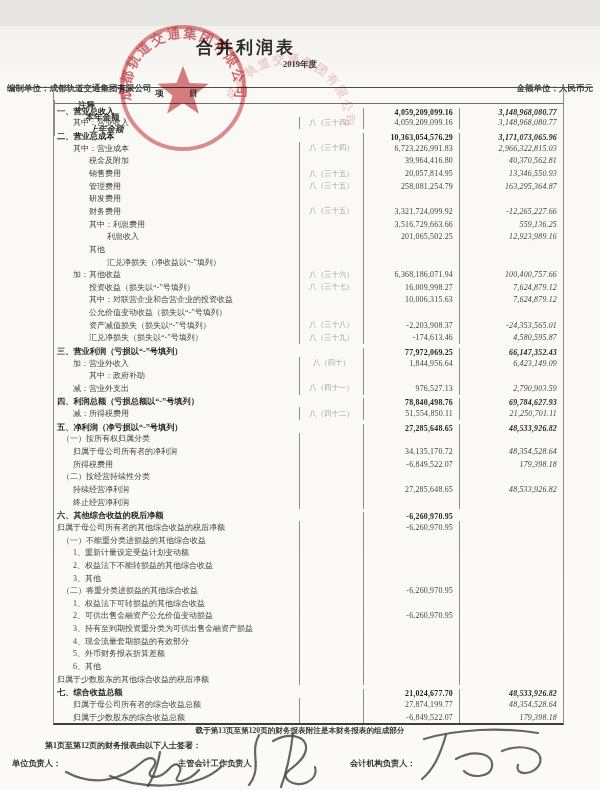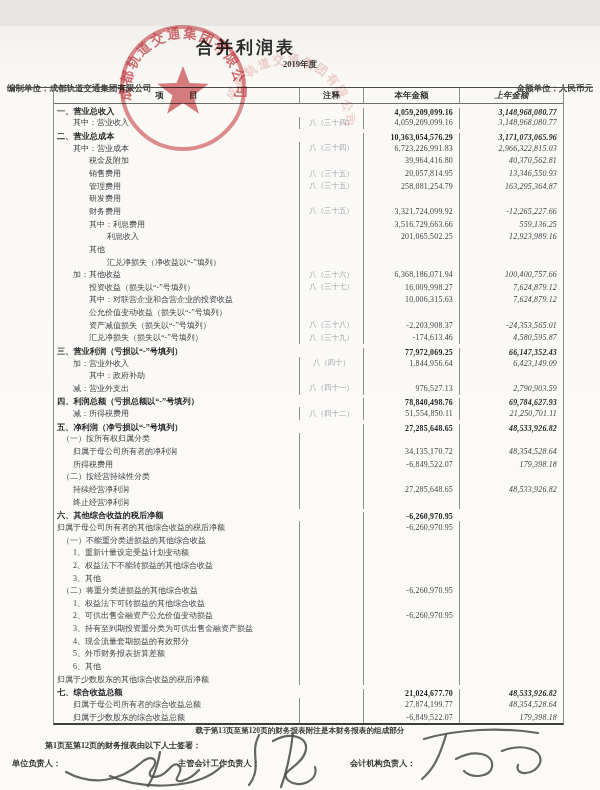--- a/index.html
+++ b/index.html
@@ -17,21 +17,21 @@
   .subtitle{position:absolute;left:0;top:59px;width:600px;text-align:center;
     font-size:8.5px;font-weight:bold;color:#3a3a3a;}
   .meta{position:absolute;left:7px;top:75px;width:586px;display:flex;
     justify-content:space-between;font-size:8.5px;font-weight:bold;color:#3d3d3d;margin-top:8px;}
   .rule-top{position:absolute;left:7px;top:87px;width:586px;border-top:1.6px solid #4c4c4c;}
 
   .table{position:absolute;left:53px;top:88px;width:509px;
     border-left:1px solid #8d8d8d;border-right:1px solid #8d8d8d;
     border-bottom:2px solid #3e3e3e;box-sizing:content-box;}
   .thead{display:flex;height:15px;border-bottom:1px solid #6f6f6f;
-    font-size:8.5px;font-weight:bold;color:#333;}
+    font-size:8.5px;font-weight:bold;color:#333;flex-direction:column;}
   .thead>div{display:flex;align-items:center;justify-content:center;box-sizing:border-box;}
   .row{display:flex;height:12.65px;font-size:8px;color:#3f4347;}
   .row>div{box-sizing:border-box;display:flex;align-items:center;overflow:hidden;white-space:nowrap;}
   .row.bold{font-weight:bold;color:#1f2124;font-size:8.2px;align-items:flex-end;}
   .col-item{width:245px;}
   .col-note{width:64px;border-left:1px solid #8d8d8d;}
   .col-cur{width:96px;border-left:1px solid #8d8d8d;}
   .col-pri{width:104px;border-left:1px solid #8d8d8d;font-style:italic;}
   .c-item{padding-left:3px;}
   .i0{padding-left:3px;} .i1{padding-left:8px;} .i2{padding-left:19px;}

